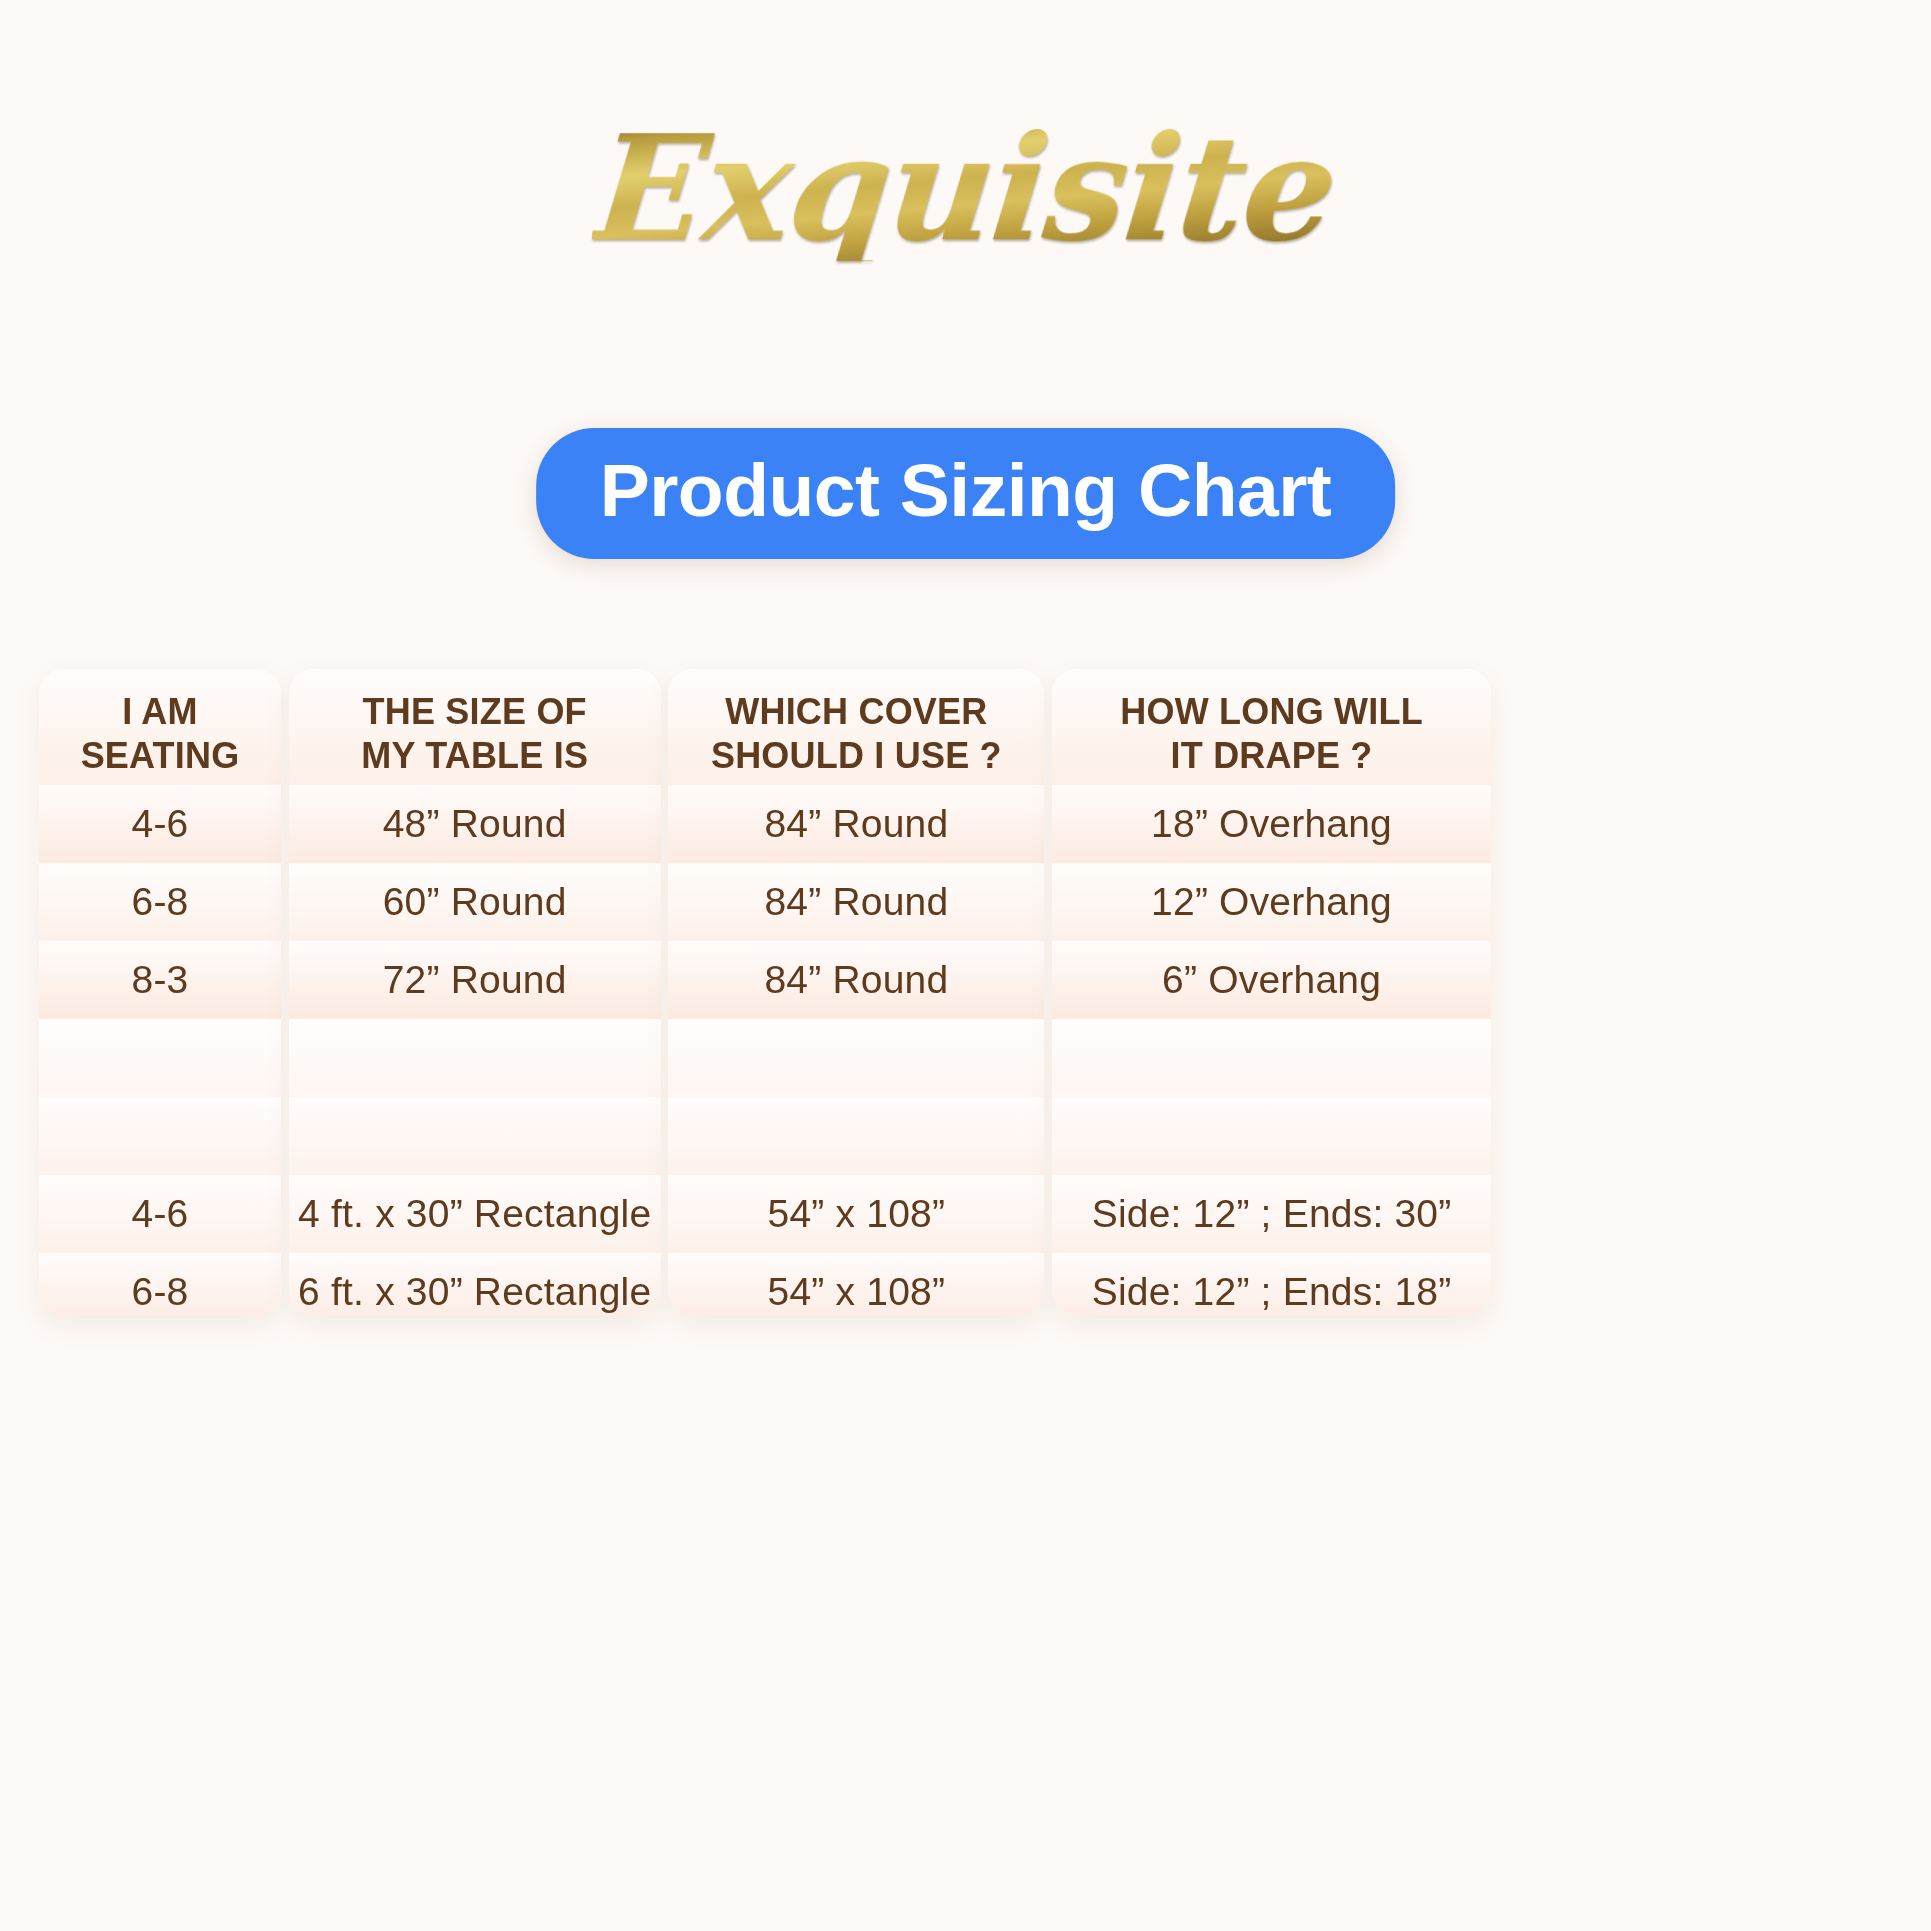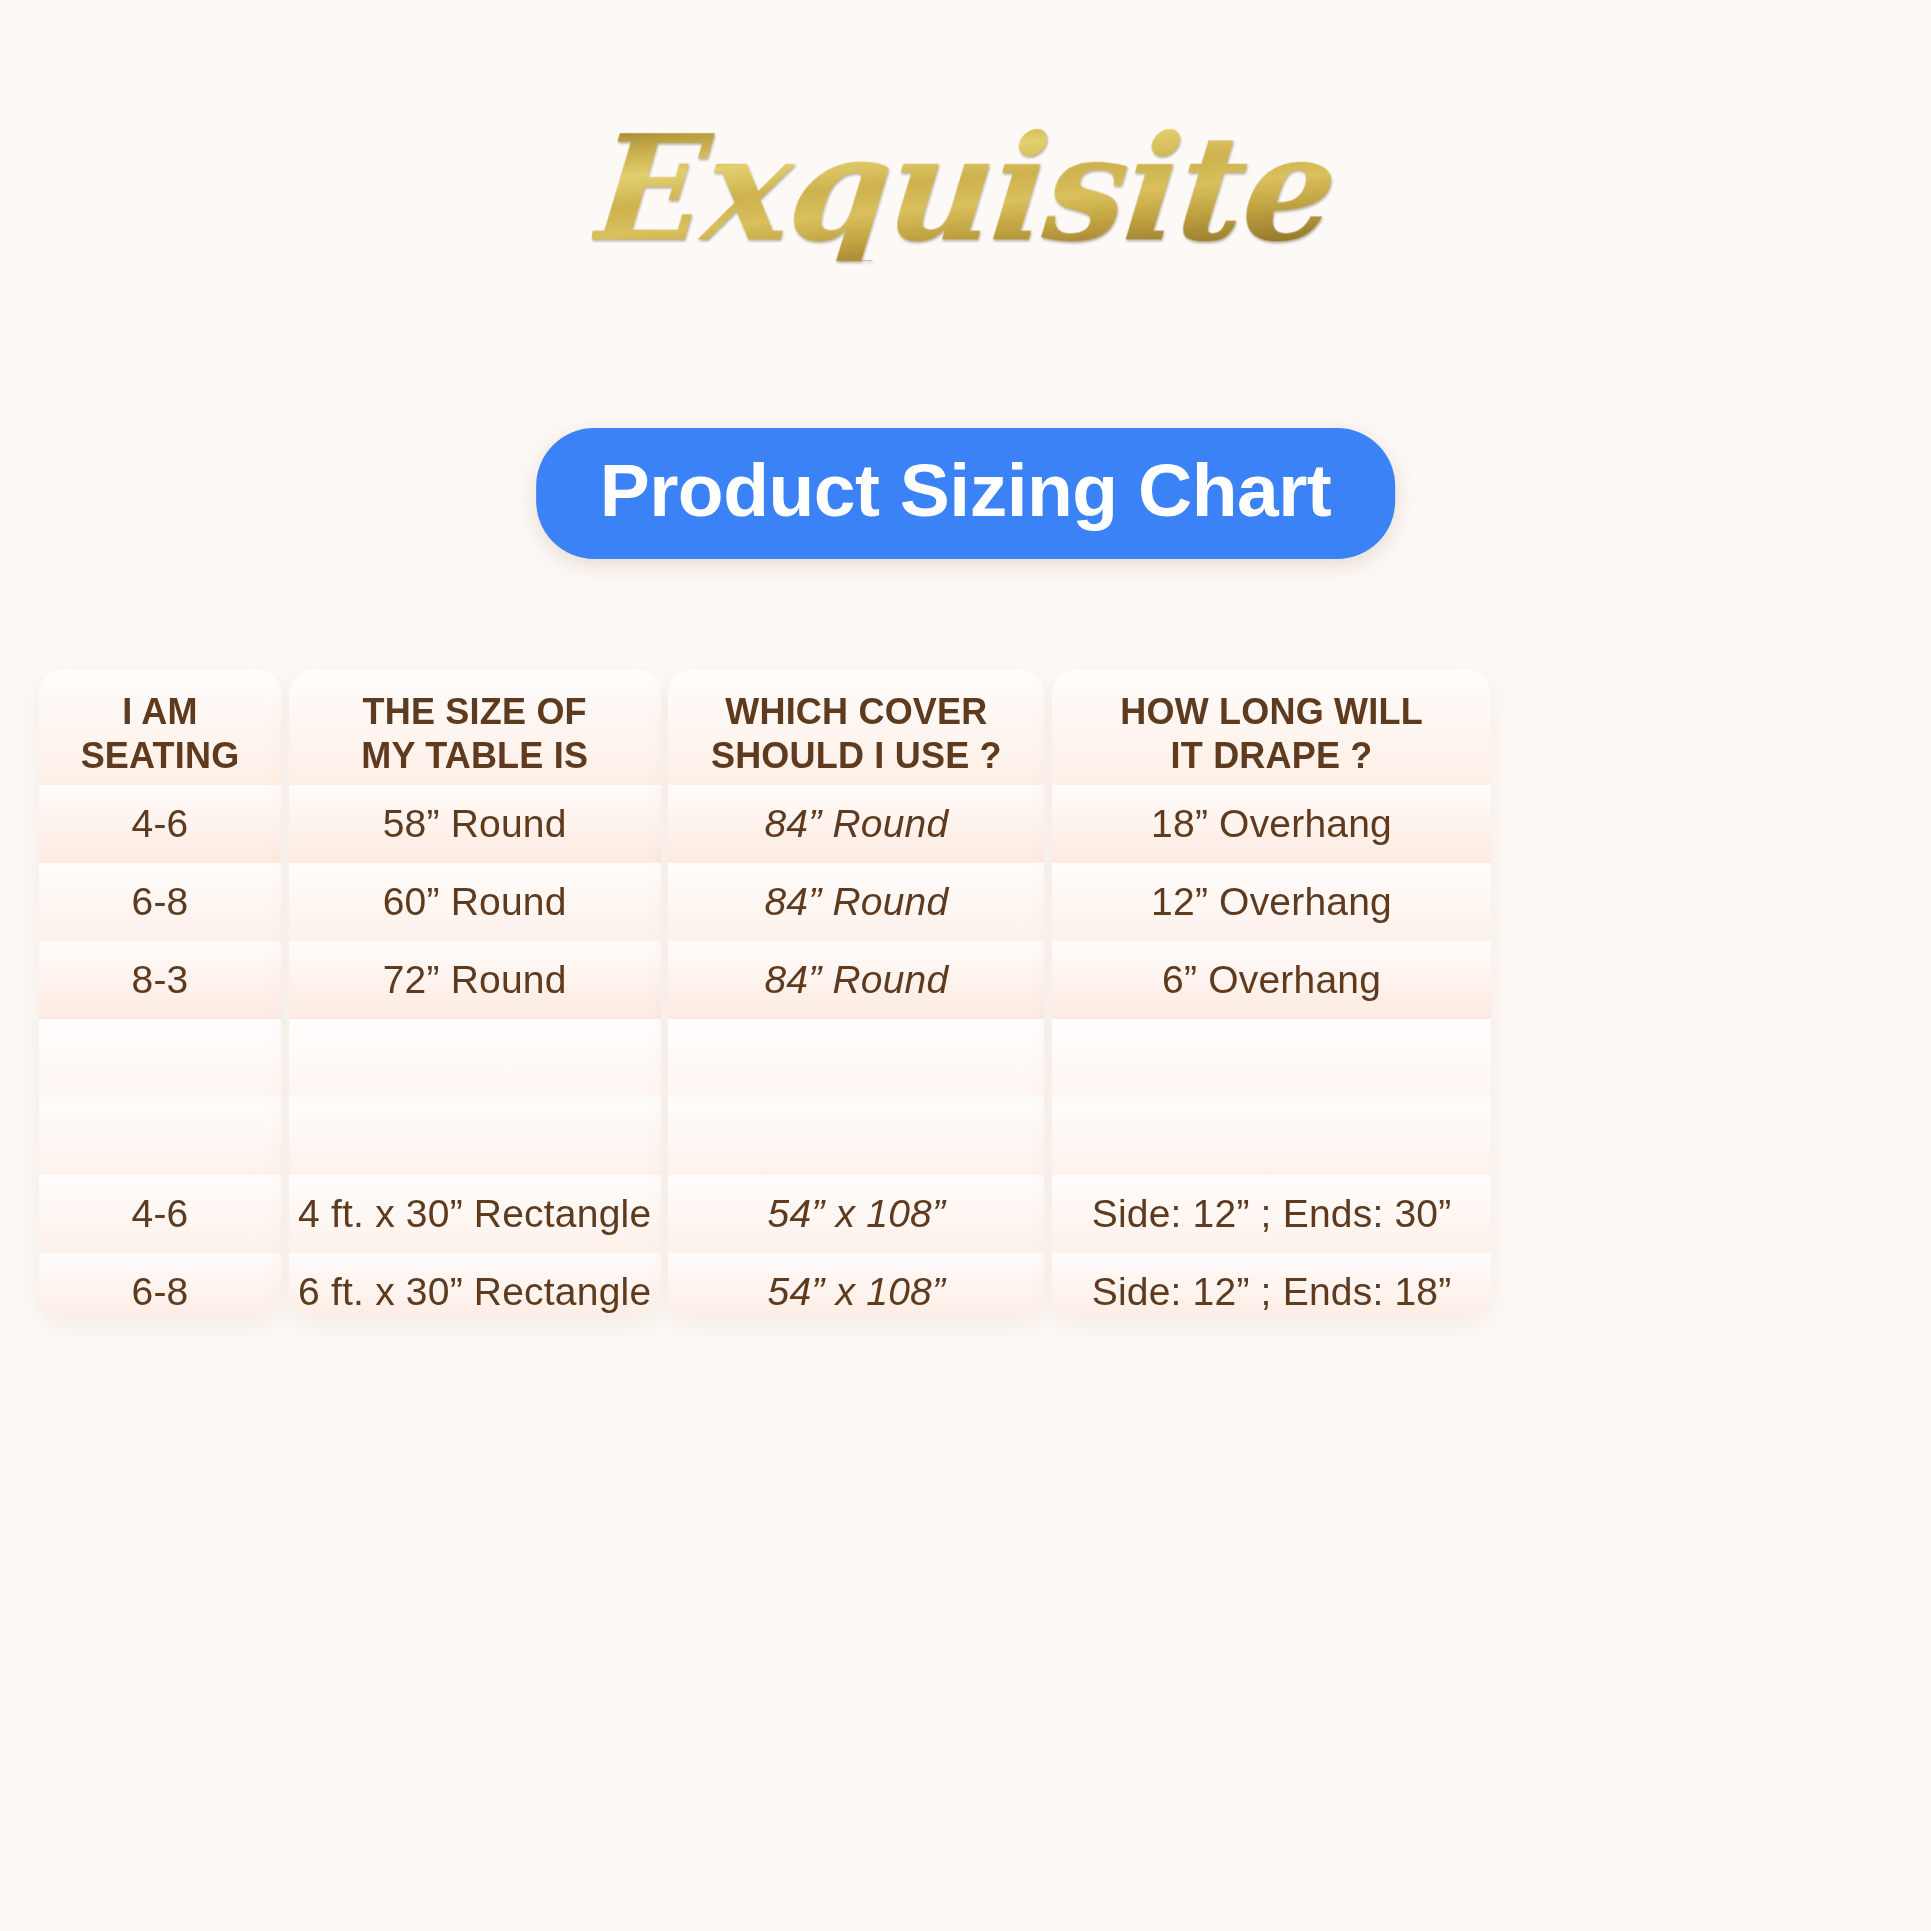--- a/index.html
+++ b/index.html
@@ -149,21 +149,21 @@
     color: #5E3A1E;
     font-weight: 400;
     font-size: 39px;
     line-height: 1.15;
     letter-spacing: 0.2px;
     white-space: nowrap;
   }
 
   .col-card.c1 .cell-label { font-size: 39px; }
   .col-card.c2 .cell-label { font-size: 39px; }
-  .col-card.c3 .cell-label { font-size: 39px; font-style: italic; }
+  .col-card.c3 .cell-label { font-size: 39px; }
   .col-card.c4 .cell-label { font-size: 39px; }
 </style>
 </head>
 <body>
 
 <div class="page">
 
   <div class="logo-wrap">
     <div class="logo-text">Exquisite</div>
   </div>
@@ -202,21 +202,21 @@
         </div>
 
     </div>
 
     <div class="col-card c2">
       <div class="cell header">
         <div class="head-label">THE SIZE OF
 MY TABLE IS</div>
       </div>
       <div class="cell row shade-a">
-          <div class="cell-label">58” Round</div>
+          <div class="cell-label">48” Round</div>
         </div>
       <div class="cell row shade-b">
           <div class="cell-label">60” Round</div>
         </div>
       <div class="cell row shade-a">
           <div class="cell-label">72” Round</div>
         </div>
       <div class="cell row blank-b">
           <div class="cell-label"></div>
         </div>

